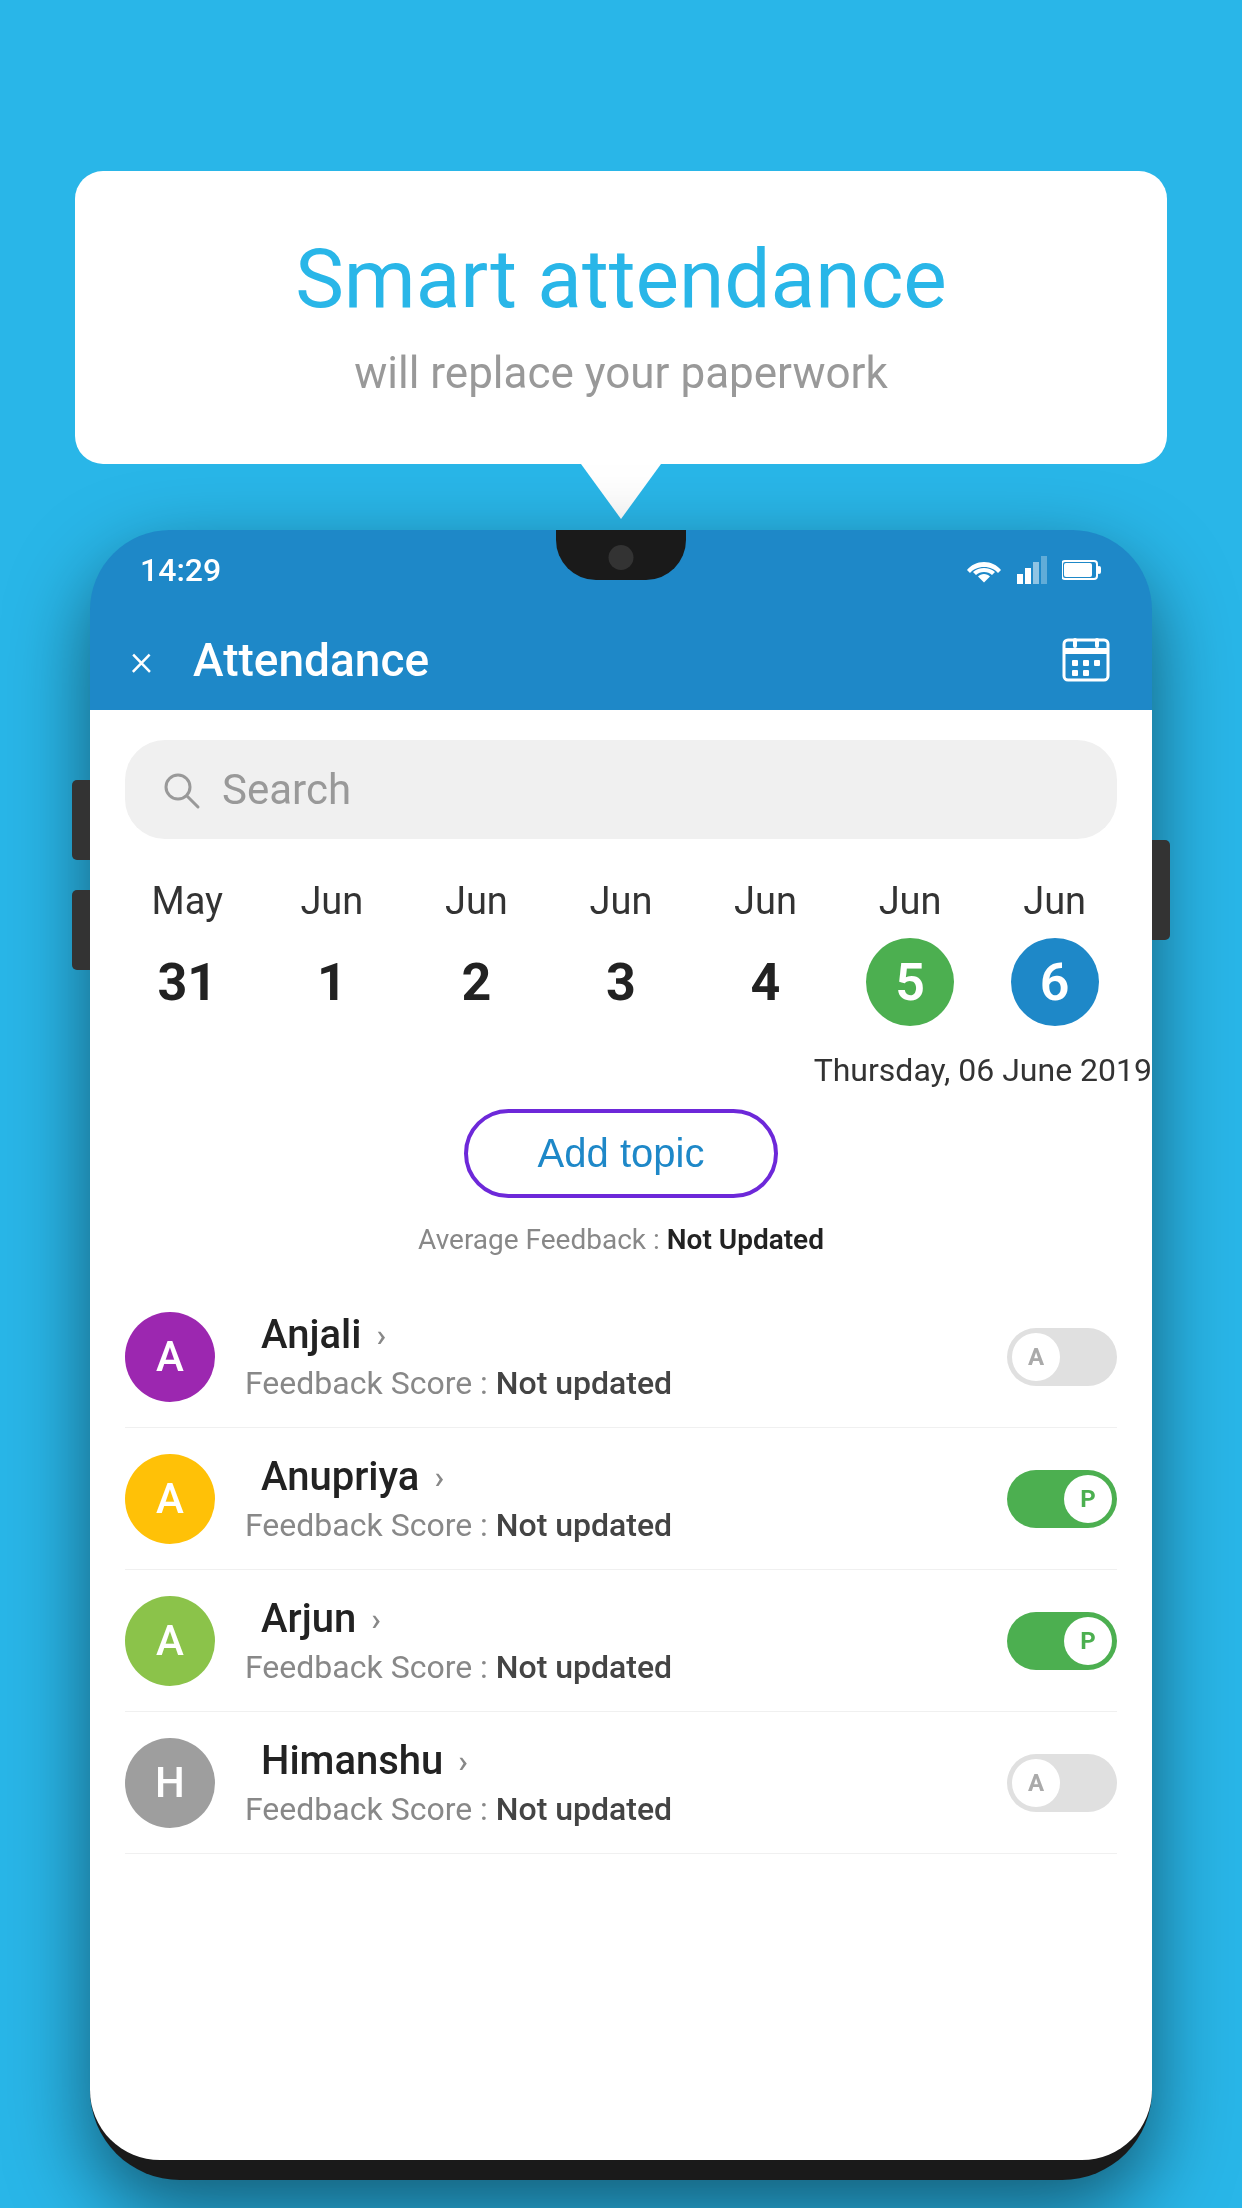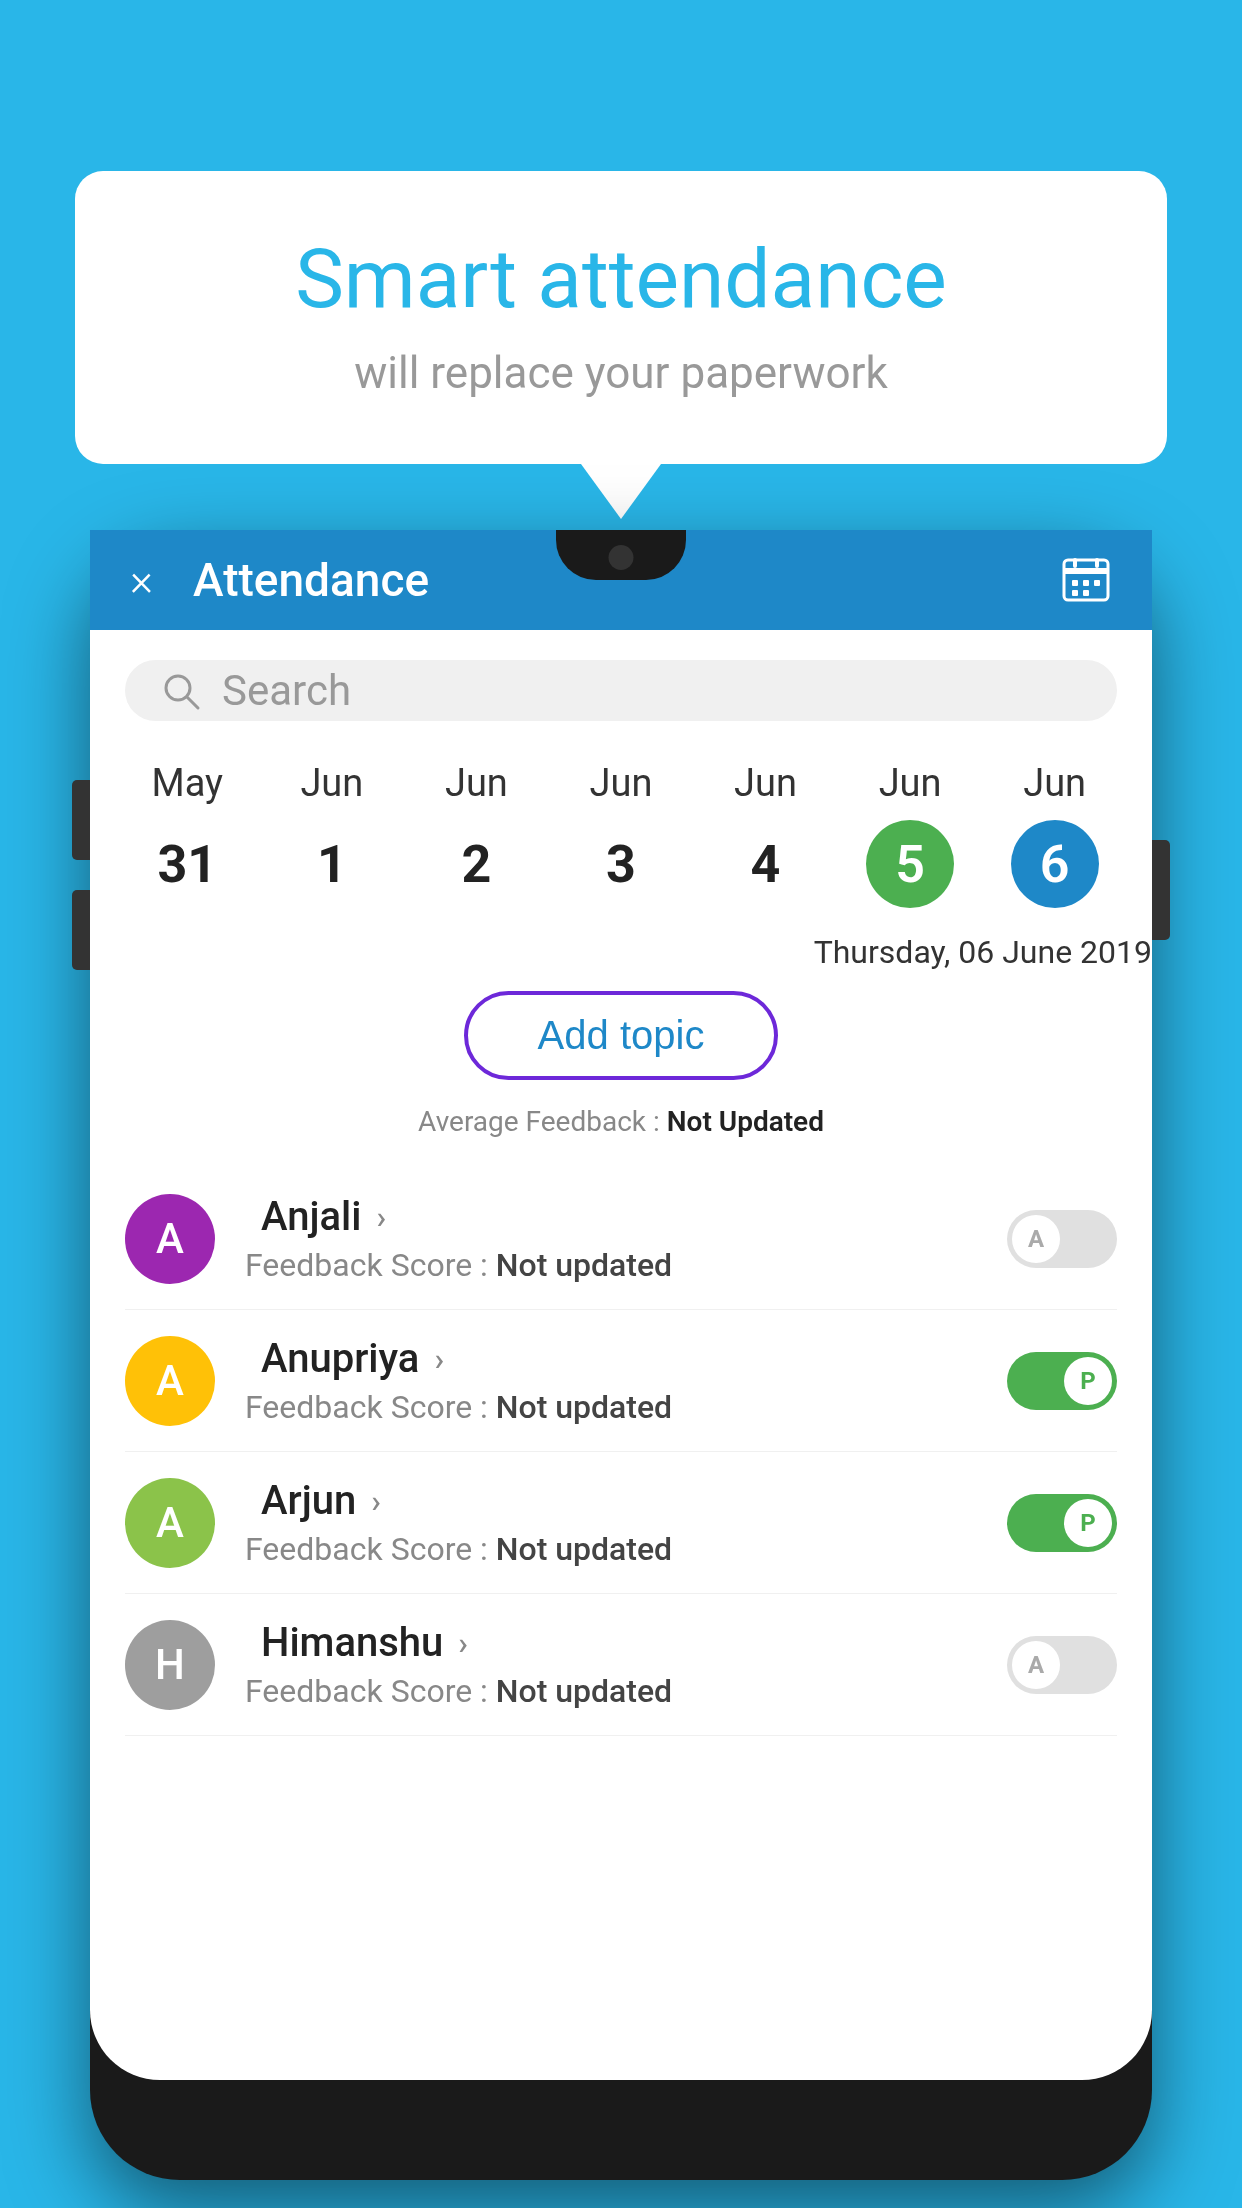--- a/index.html
+++ b/index.html
@@ -160,21 +160,21 @@
       height: 1450px;
     }
 
     
     .search-bar {
       margin: 30px 35px 25px;
       background: #f0f0f0;
       border-radius: 40px;
       display: flex;
       align-items: center;
-      padding: 6px 35px;
+      padding: 25px 35px;
       gap: 20px;
     }
 
     .search-text {
       color: #999;
       font-size: 42px;
     }
 
     
     .calendar-strip {
@@ -401,20 +401,44 @@
 <div class="phone-container">
   <div class="phone">
     <div class="phone-btn-vol"></div>
     <div class="phone-btn-vol2"></div>
     <div class="phone-btn-power"></div>
 
     <div class="phone-notch">
       <div class="phone-camera"></div>
     </div>
 
+    <div class="phone-status-bar">
+      <span class="status-time">14:29</span>
+      <div class="status-icons">
+
+        <svg width="36" height="28" viewBox="0 0 36 28">
+          <path d="M18 6C11 6 5 9 1 14l3 3c3-3.5 8-6 14-6s11 2.5 14 6l3-3c-4-5-10-8-17-8z" fill="white"></path>
+          <path d="M18 12c-4 0-8 1.5-11 4l3 3c2-2 5-3 8-3s6 1 8 3l3-3c-3-2.5-7-4-11-4z" fill="white"></path>
+          <path d="M18 18c-2.5 0-4.5 1-6 2.5l6 6 6-6c-1.5-1.5-3.5-2.5-6-2.5z" fill="white"></path>
+        </svg>
+
+        <svg width="30" height="28" viewBox="0 0 30 28">
+          <rect x="0" y="18" width="6" height="10" fill="white"></rect>
+          <rect x="8" y="12" width="6" height="16" fill="white"></rect>
+          <rect x="16" y="6" width="6" height="22" fill="white" opacity="0.5"></rect>
+          <rect x="24" y="0" width="6" height="28" fill="white" opacity="0.3"></rect>
+        </svg>
+
+        <svg width="40" height="22" viewBox="0 0 40 22">
+          <rect x="0" y="2" width="35" height="18" rx="3" fill="none" stroke="white" stroke-width="2"></rect>
+          <rect x="35" y="7" width="4" height="8" rx="2" fill="white"></rect>
+          <rect x="2" y="4" width="28" height="14" rx="2" fill="white"></rect>
+        </svg>
+      </div>
+    </div>
 
     <div class="app-header">
       <span class="header-close">×</span>
       <span class="header-title">Attendance</span>
       <div class="header-calendar">
         <svg width="52" height="52" viewBox="0 0 52 52" fill="white">
           <rect x="4" y="8" width="44" height="40" rx="4" fill="none" stroke="white" stroke-width="3"></rect>
           <rect x="4" y="16" width="44" height="6" fill="white"></rect>
           <rect x="13" y="6" width="4" height="10" rx="2" fill="white"></rect>
           <rect x="35" y="6" width="4" height="10" rx="2" fill="white"></rect>

